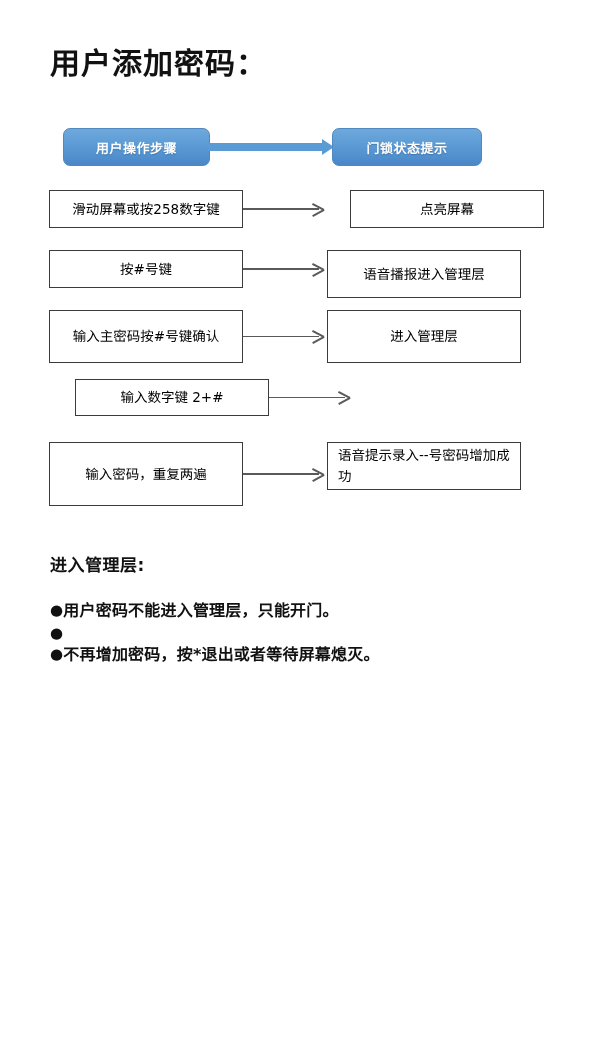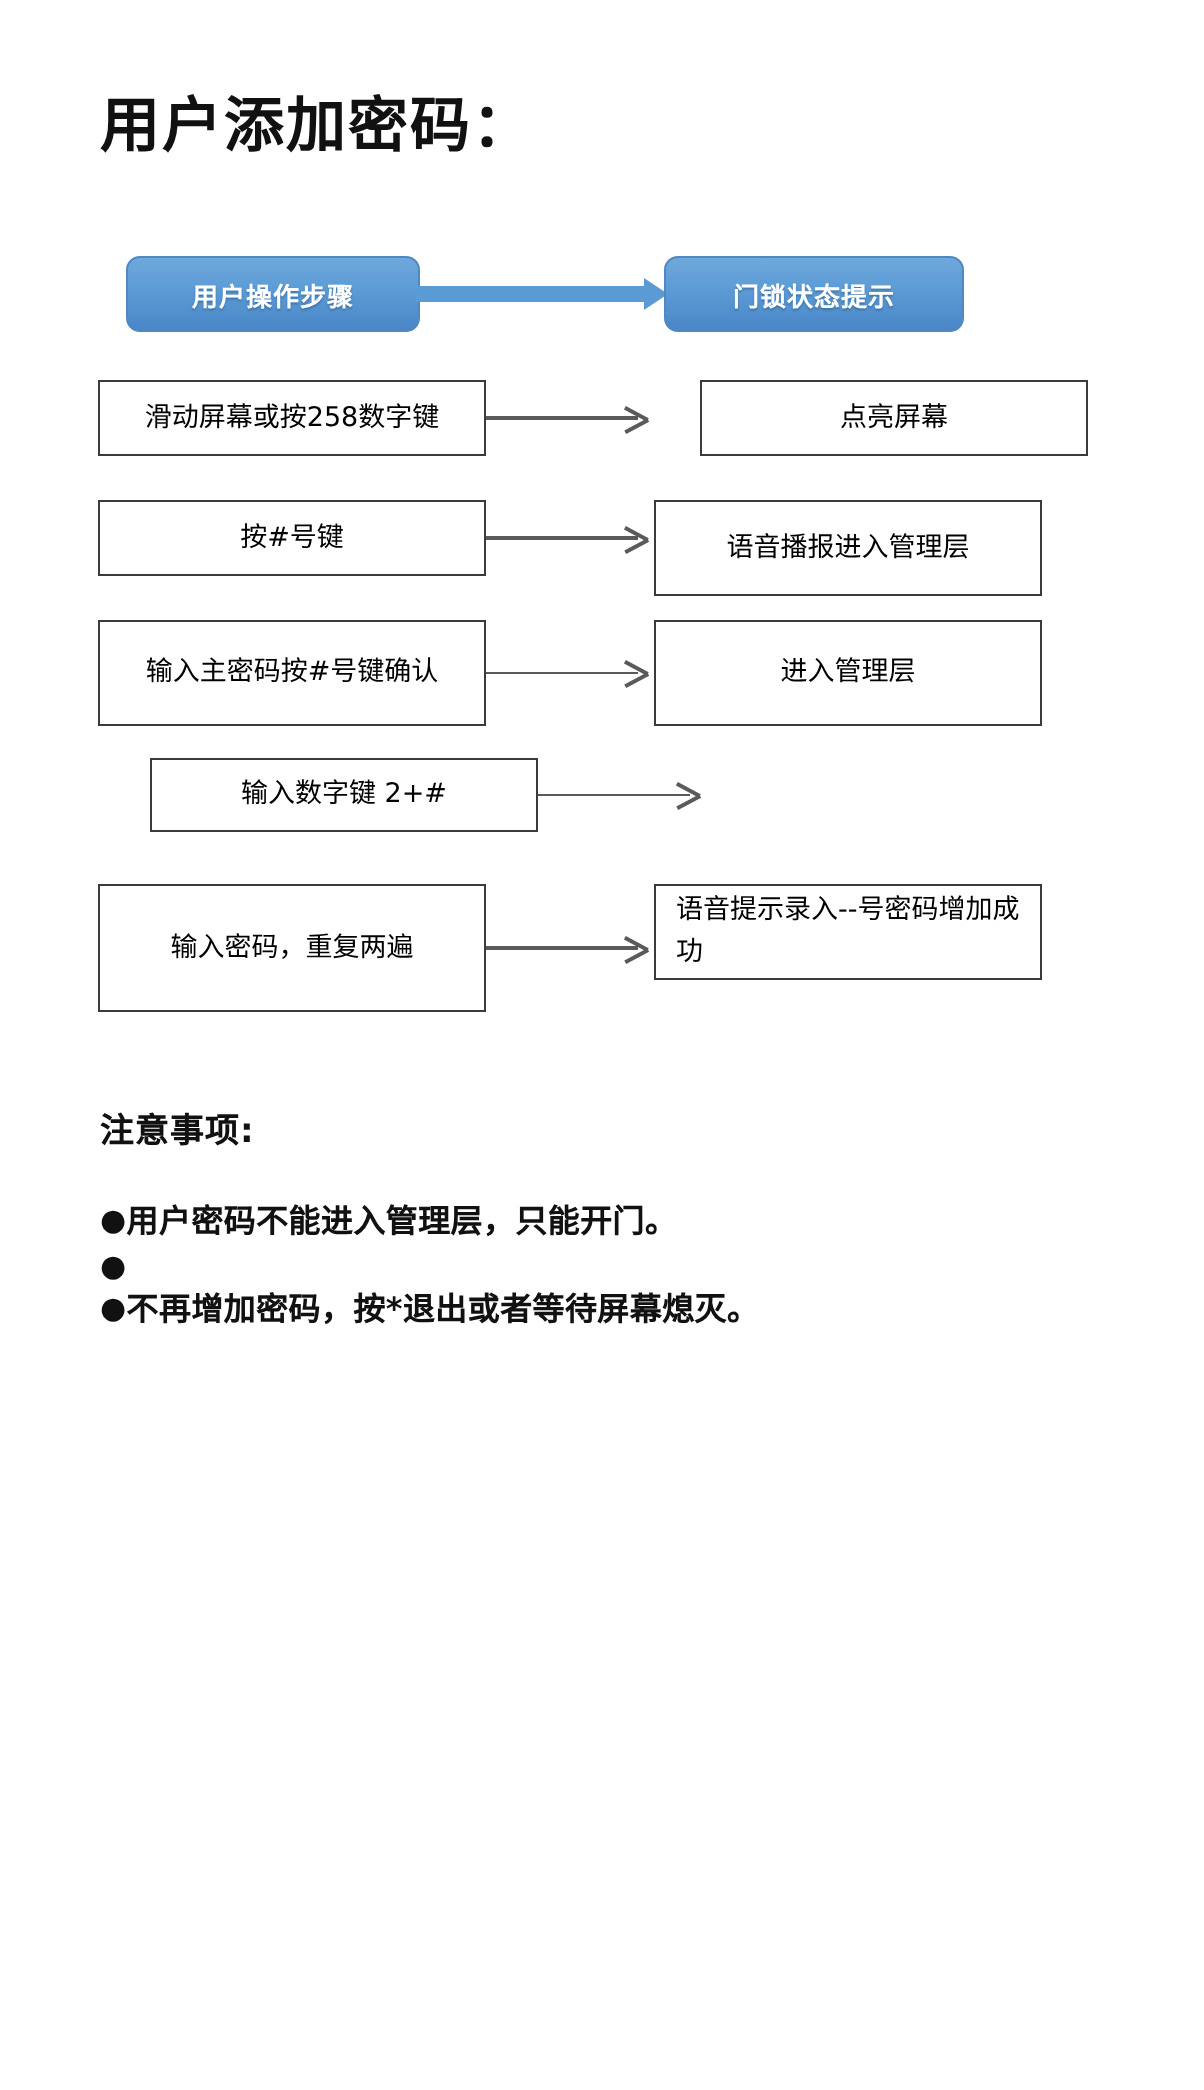--- a/index.html
+++ b/index.html
@@ -249,21 +249,21 @@
           <div class="shaft"></div>
           <div class="head"></div>
         </div>
         <div class="flow-box right align-left" style="top: 0px; height: 48px;">
           <span>语音提示录入--号密码增加成功</span>
         </div>
       </div>
     </div>
 
   <div class="notes">
-    <div class="notes-heading">注意事项:</div>
+    <div class="notes-heading">进入管理层:</div>
     <div id="notes-list">
         <div class="note-item">
           <span class="note-bullet">●</span>
           <span>用户密码不能进入管理层，只能开门。</span>
         </div>
         <div class="note-item">
           <span class="note-bullet">●</span>
         </div>
         <div class="note-item">
           <span class="note-bullet">●</span>

